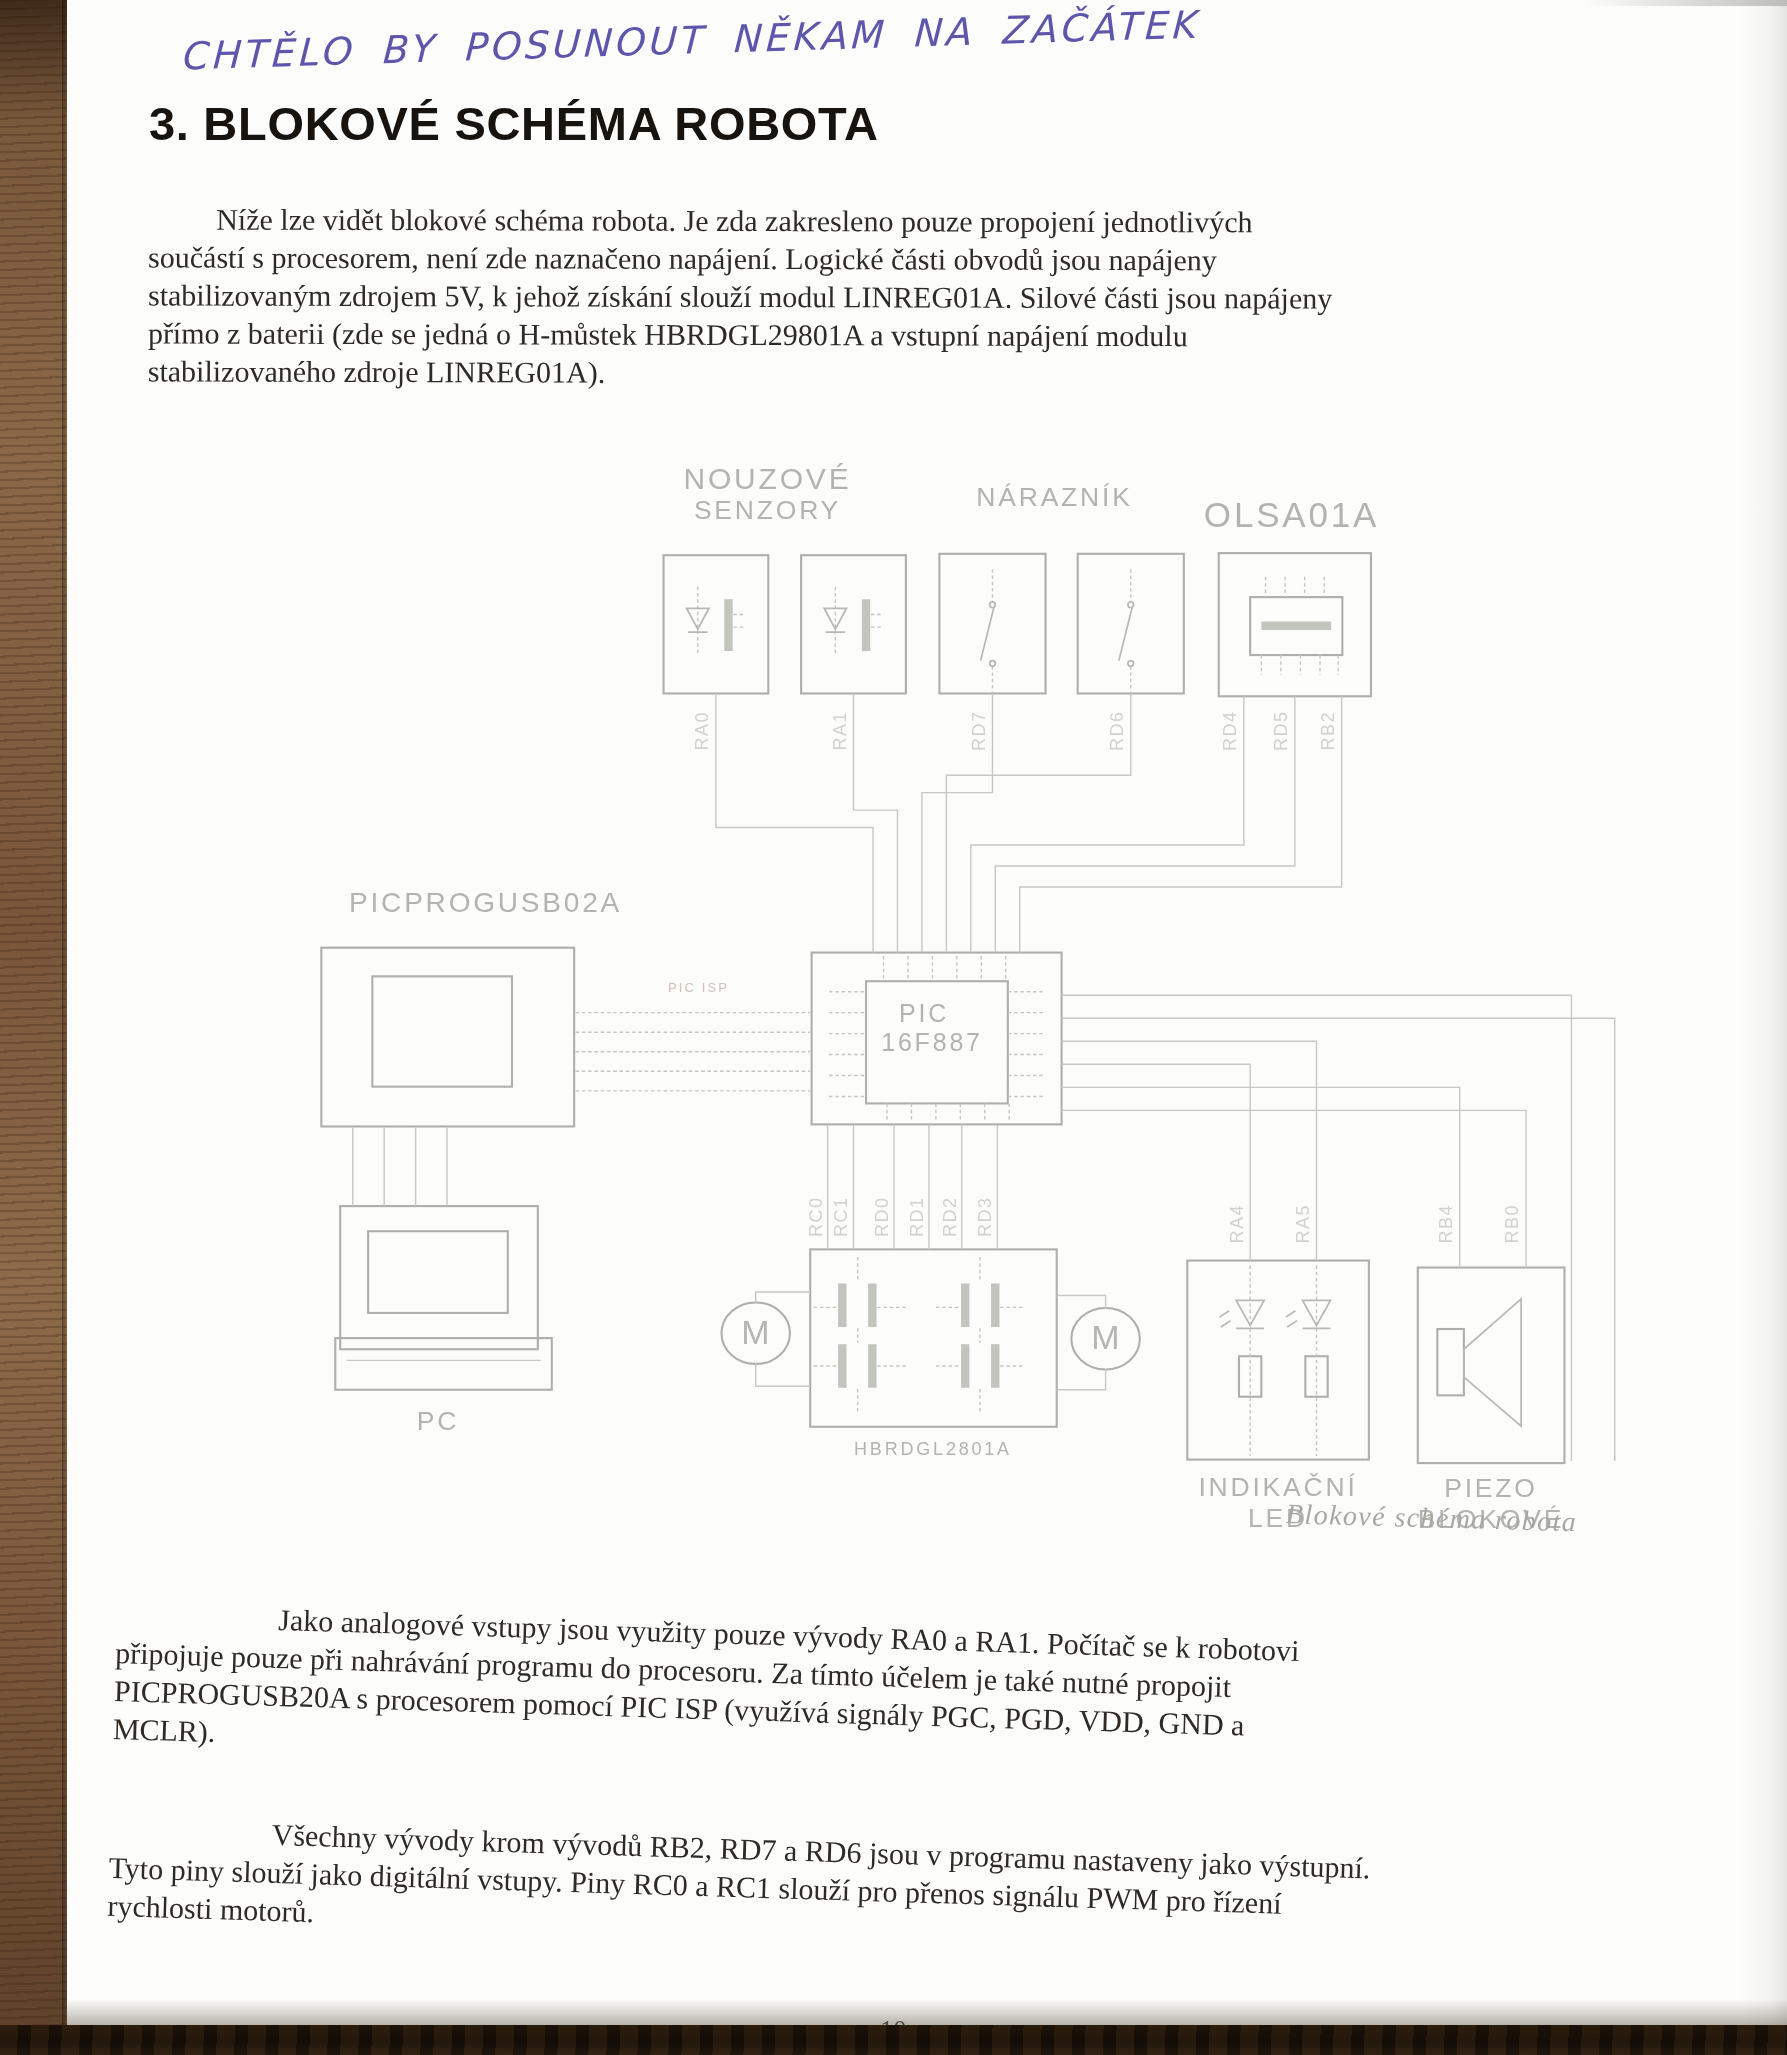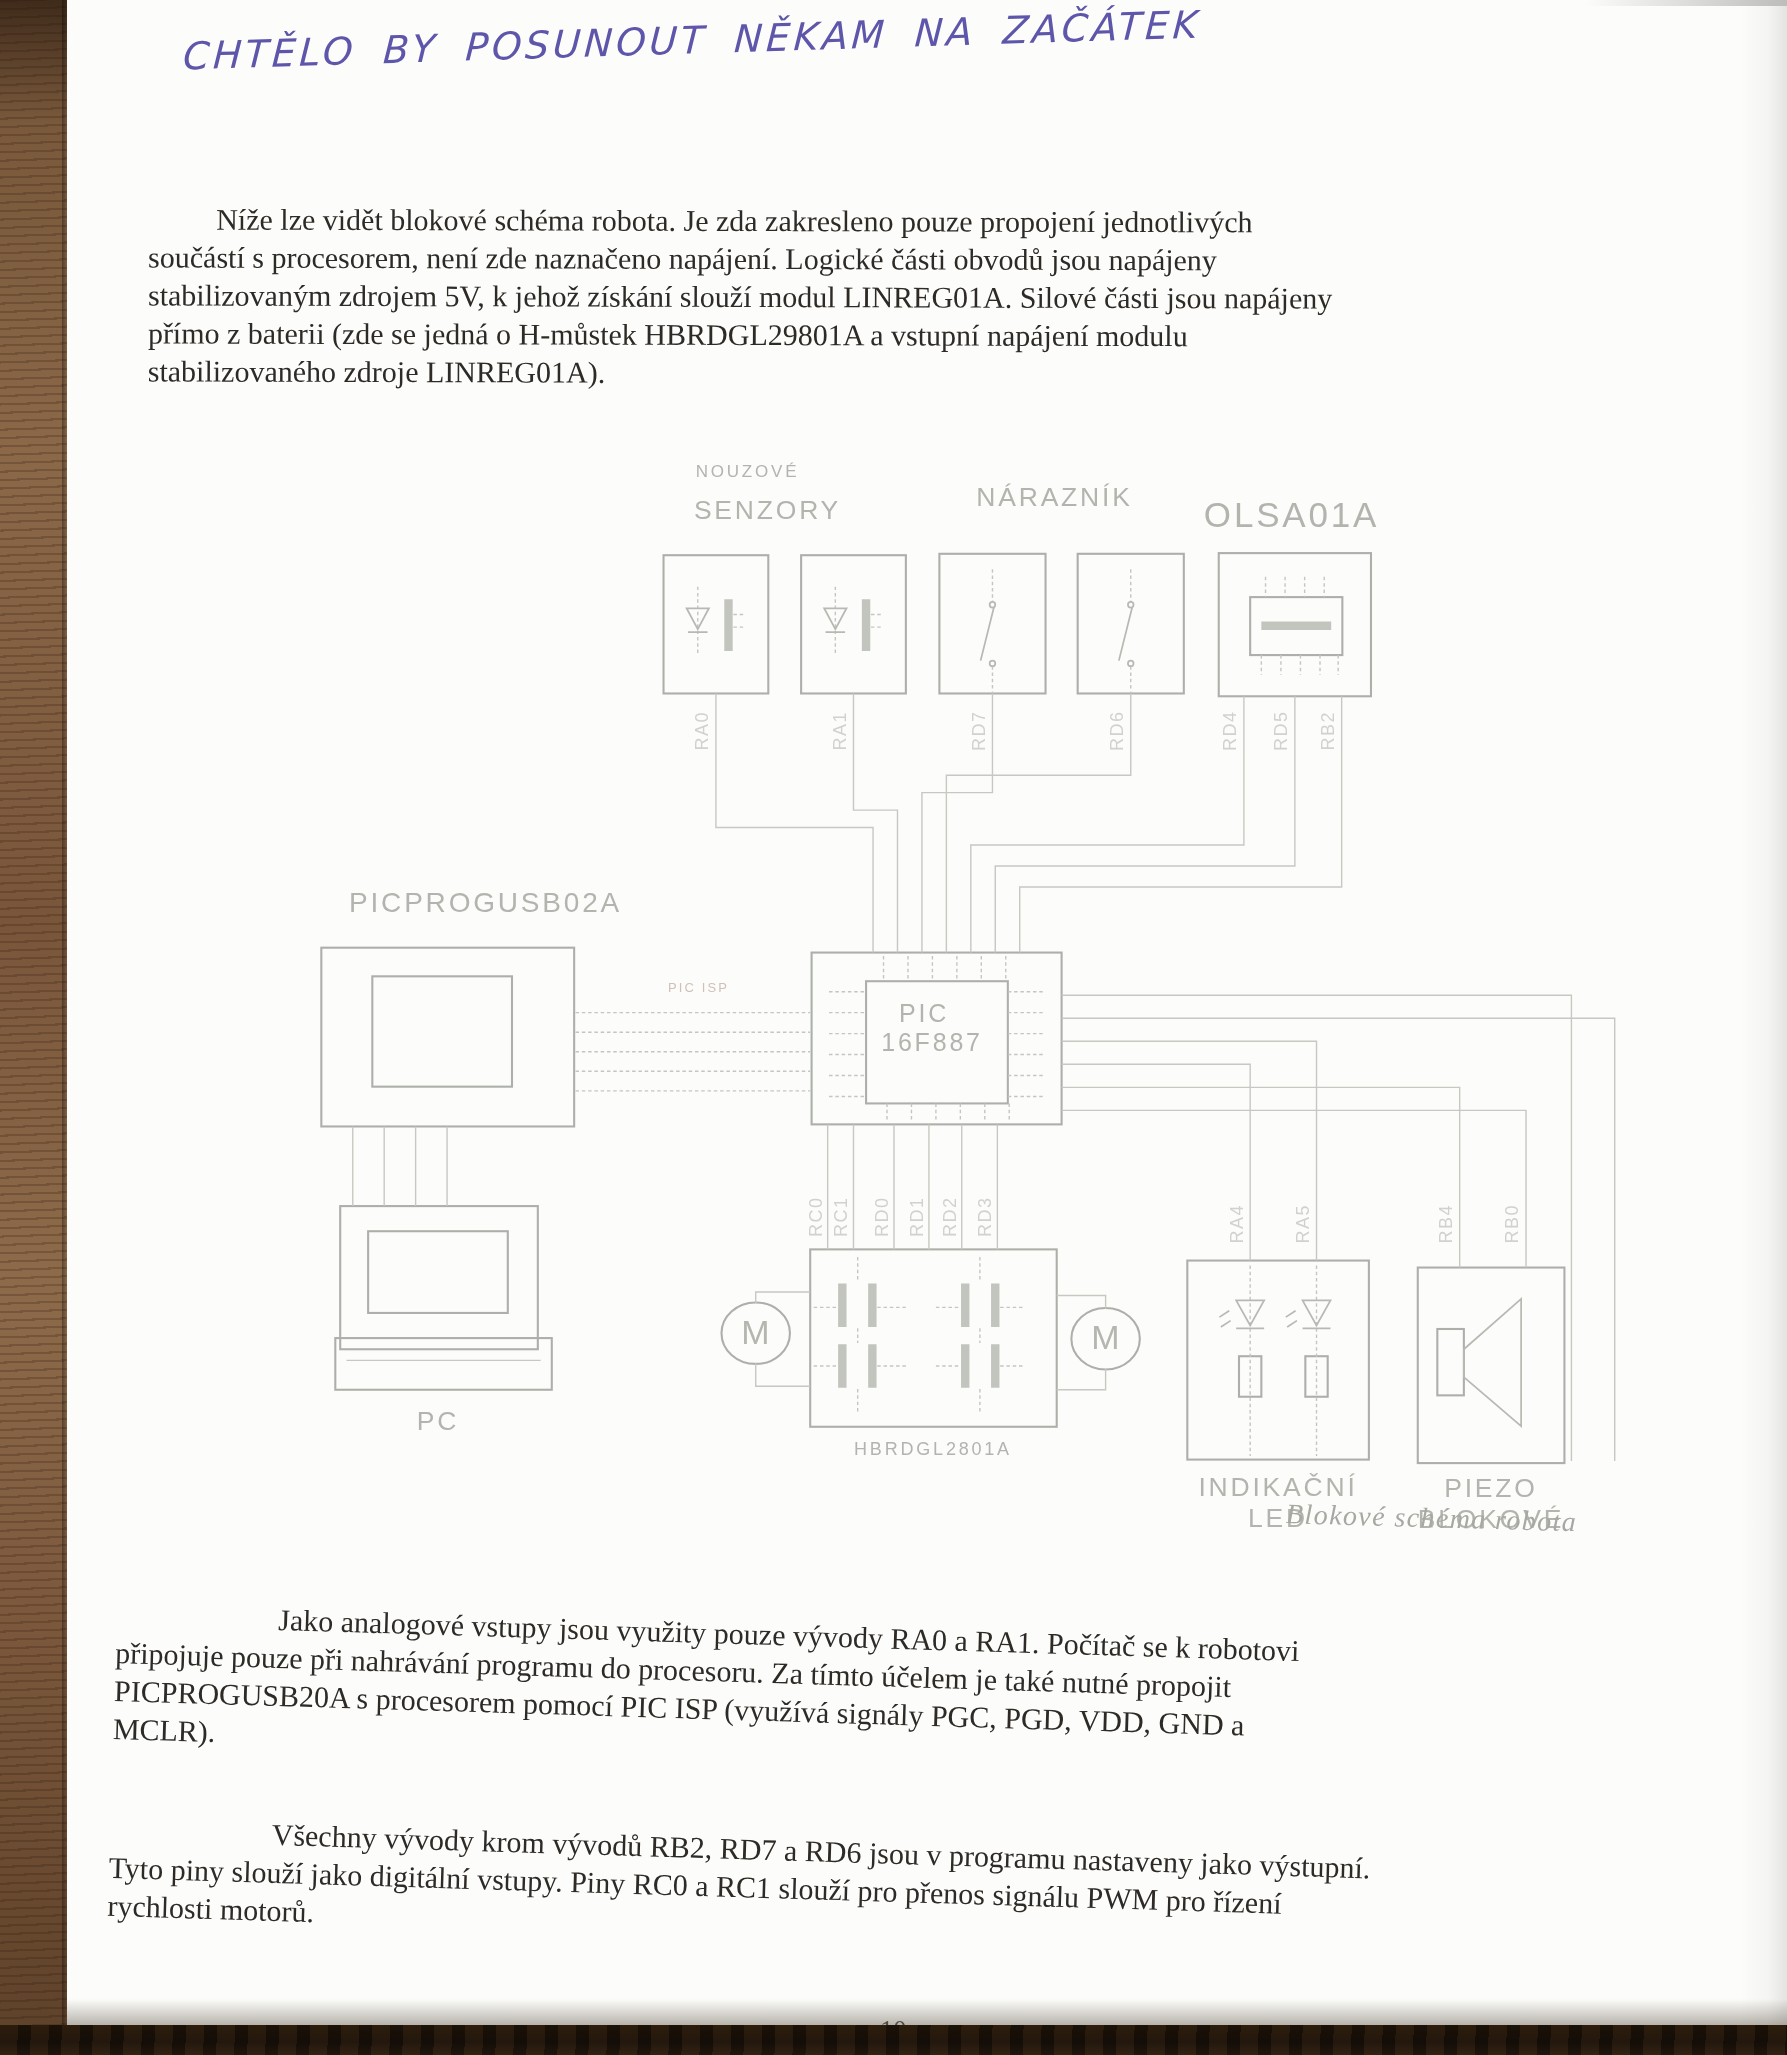--- a/index.html
+++ b/index.html
@@ -129,21 +129,21 @@
       <circle cx="1619" cy="866" r="4"></circle>
       <circle cx="1619" cy="950" r="4"></circle>
     </g>
 
     <path fill="none" stroke="#b3b5af" stroke-width="12" opacity=".8" d="
       M1043 858 V932 M1240 858 V932 M1806 896 H1906
       M1206 1838 V1900 M1249 1838 V1900 M1382 1838 V1900 M1425 1838 V1900
       M1206 1925 V1987 M1249 1925 V1987 M1382 1925 V1987 M1425 1925 V1987"></path>
   </svg>
 
-  <div class="lbl" style="left:629px;top:462px;width:237px;font-size:17px">NOUZOVÉ</div>
+  <div class="lbl" style="left:649px;top:462px;width:237px;font-size:30px">NOUZOVÉ</div>
   <div class="lbl" style="left:649px;top:495px;width:237px;font-size:26.5px">SENZORY</div>
   <div class="lbl" style="left:936px;top:482px;width:237px;font-size:26.5px">NÁRAZNÍK</div>
   <div class="lbl" style="left:1173px;top:495px;width:237px;font-size:35px">OLSA01A</div>
   <div class="lbl" style="left:301px;top:887px;width:321px;font-size:28px;text-align:right">PICPROGUSB02A</div>
   <div class="lbl" style="left:866px;top:999px;width:116px;font-size:25px">PIC</div>
   <div class="lbl" style="left:866px;top:1028px;width:132px;font-size:25px">16F887</div>
   <div class="isp">PIC ISP</div>
   <div class="lbl" style="left:391px;top:1406px;width:94px;font-size:26.5px">PC</div>
   <div class="lbl" style="left:803px;top:1439px;width:260px;font-size:18px">HBRDGL2801A</div>
   <div class="mlab" style="left:736px;top:1313px">M</div>
@@ -168,20 +168,21 @@
   <div class="pin" style="left:953px;top:1207px">RD3</div>
   <div class="pin" style="left:1205px;top:1214px">RA4</div>
   <div class="pin" style="left:1271px;top:1214px">RA5</div>
   <div class="pin" style="left:1414px;top:1214px">RB4</div>
   <div class="pin" style="left:1480px;top:1214px">RB0</div>
 
   <div class="caption">Blokové schéma robota</div>
 
   <div class="hand" style="color:#5e56aa">CHTĚLO BY POSUNOUT NĚKAM NA ZAČÁTEK</div>
 
+  <div class="h1" style="color:#17140f">3. BLOKOVÉ SCHÉMA ROBOTA</div>
 
   <div class="para p-intro">
     <div class="indent">Níže lze vidět blokové schéma robota. Je zda zakresleno pouze propojení jednotlivých</div>
     <div>součástí s procesorem, není zde naznačeno napájení. Logické části obvodů jsou napájeny</div>
     <div>stabilizovaným zdrojem 5V, k jehož získání slouží modul LINREG01A. Silové části jsou napájeny</div>
     <div>přímo z baterii (zde se jedná o H-můstek HBRDGL29801A a vstupní napájení modulu</div>
     <div>stabilizovaného zdroje LINREG01A).</div>
   </div>
 
   <div class="para p-bottom">

